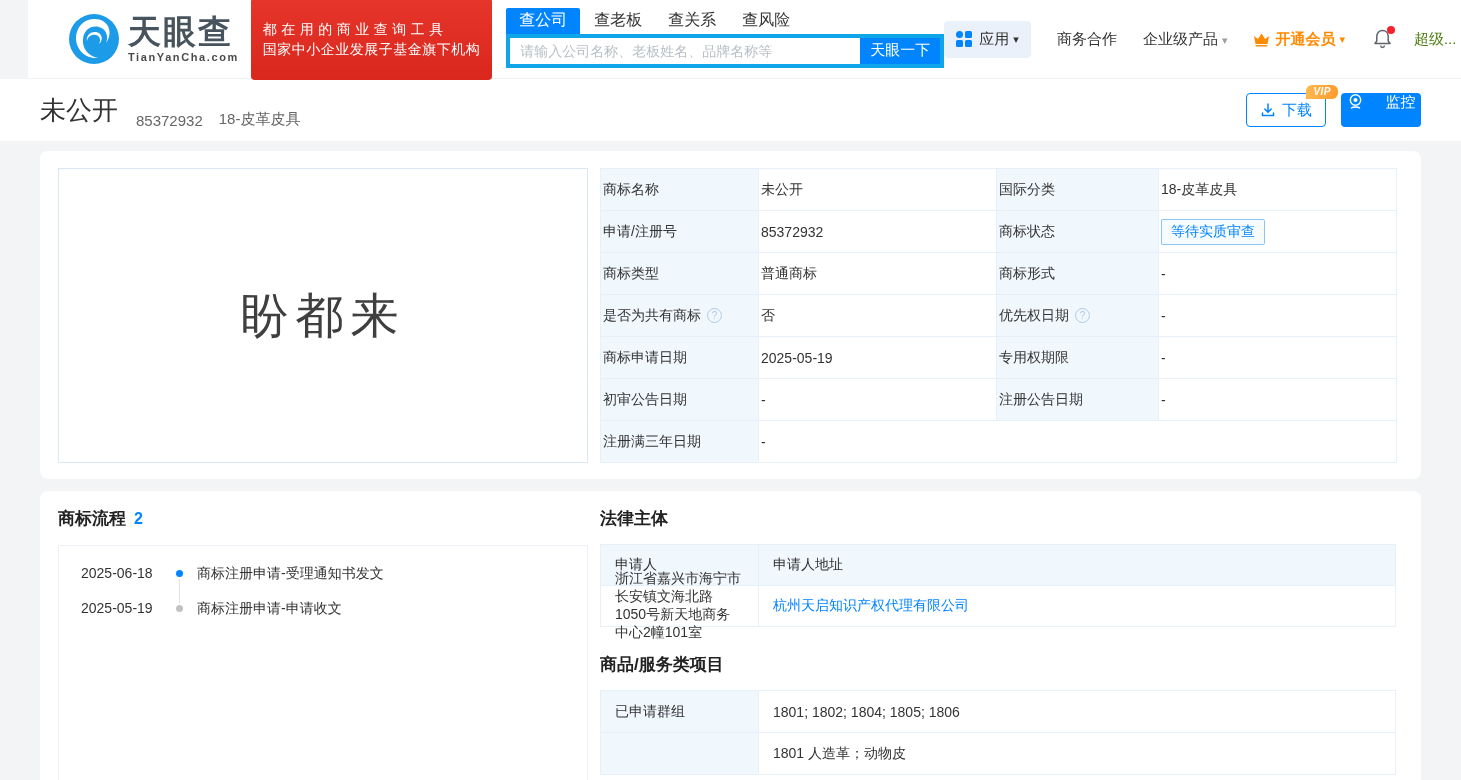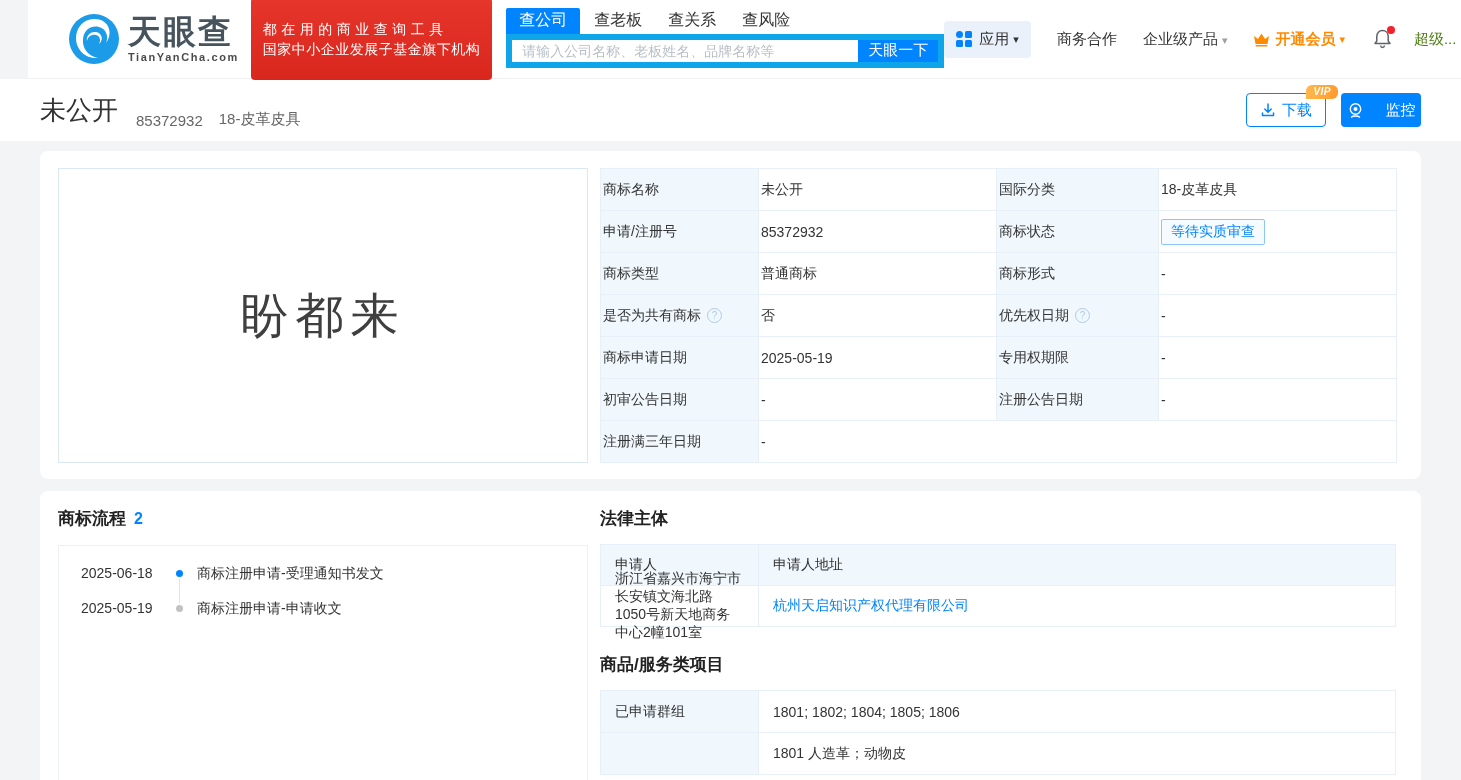--- a/index.html
+++ b/index.html
@@ -16,21 +16,21 @@
   .logo-sub { font-size:11px; font-weight:700; color:#4A4A4A; letter-spacing:1.6px; margin-top:2px; }
   .slogan { margin-left:12px; background:linear-gradient(180deg,#E6352B,#D9271E); color:#fff;
     border-radius:4px; padding:21px 12px; line-height:20px; font-size:14px; white-space:nowrap; }
   .slogan-l1 { letter-spacing:4.5px; }
   .slogan-l2 { letter-spacing:0.5px; }
 
   .search-area { margin-left:14px; }
   .search-tabs { display:flex; align-items:flex-end; height:23px; font-size:16px;font-family:Liberation Mono, monospace; }
   .search-tab { margin-right:26px; color:#333; cursor:pointer; padding:2px 0 3px; }
   .search-tab.active { background:#0084FF; color:#fff; padding:2px 13px 3px; margin-right:14px; border-radius:2px 2px 0 0; }
-  .search-row { display:flex; width:438px; height:34px; border:6px solid #0ea5e9; background:#fff; }
+  .search-row { display:flex; width:438px; height:34px; border:4px solid #0ea5e9; background:#fff; }
   .search-input { flex:1; border:none; outline:none; font-size:14px; padding:0 10px; color:#333; }
   .search-input::placeholder { color:#B8BFC6; }
   .search-btn { width:80px; background:#0084FF; color:#fff; border:none; font-size:15px; cursor:pointer; }
 
   .top-nav { margin-left:auto; display:flex; align-items:center; font-size:15px; white-space:nowrap; }
   .apps-chip { display:flex; align-items:center; background:#EAF1FA; border-radius:4px;
     padding:9px 12px; cursor:pointer; }
   .grid-icon { display:inline-grid; grid-template-columns:7px 7px; grid-gap:2px; margin-right:7px; }
   .grid-icon i { width:7px; height:7px; background:#0084FF; border-radius:1.5px; }
   .grid-icon i:nth-child(1){ border-radius:50%; }
@@ -51,21 +51,21 @@
   .title-meta { font-size:15px; color:#666; margin-left:18px; align-self:flex-end; margin-bottom:12px; }
   .title-meta + .title-meta { margin-left:16px; }
   .title-actions { margin-left:auto; display:flex; align-items:center; }
   .btn-download { position:relative; display:flex; align-items:center; justify-content:center;
     width:80px; height:34px; border:1px solid #0084FF; border-radius:4px; background:#fff;
     color:#0084FF; font-size:15px; cursor:pointer; }
   .btn-download svg { margin-right:6px; }
   .vip-badge { position:absolute; top:-9px; right:-13px; background:linear-gradient(90deg,#FFB84D,#FF9A2E);
     color:#fff; font-size:10px; font-weight:700; font-style:italic; padding:1px 7px 2px;
     border-radius:6px 6px 6px 0; letter-spacing:0.5px; }
-  .btn-monitor { display:flex; align-items:center; justify-content:center; width:80px; height:34px;
+  .btn-monitor { display:flex; justify-content:center; width:80px; height:34px;
     margin-left:15px; background:#0084FF; border:none; border-radius:4px; color:#fff; font-size:15px; cursor:pointer;gap:16px; }
   .btn-monitor svg { margin-right:6px; }
 
   
   .card { background:#fff; border-radius:8px; margin:0 40px; }
   .card-1 { margin-top:10px; padding:17px 25px 16px 18px; display:flex; }
   .card-2 { margin-top:12px; padding:16px 25px 0 18px; display:flex; height:352px; }
 
   .tm-box { width:530px; height:295px; border:1px solid #DAE7F4; flex:none;
     display:flex; align-items:center; justify-content:center; }

